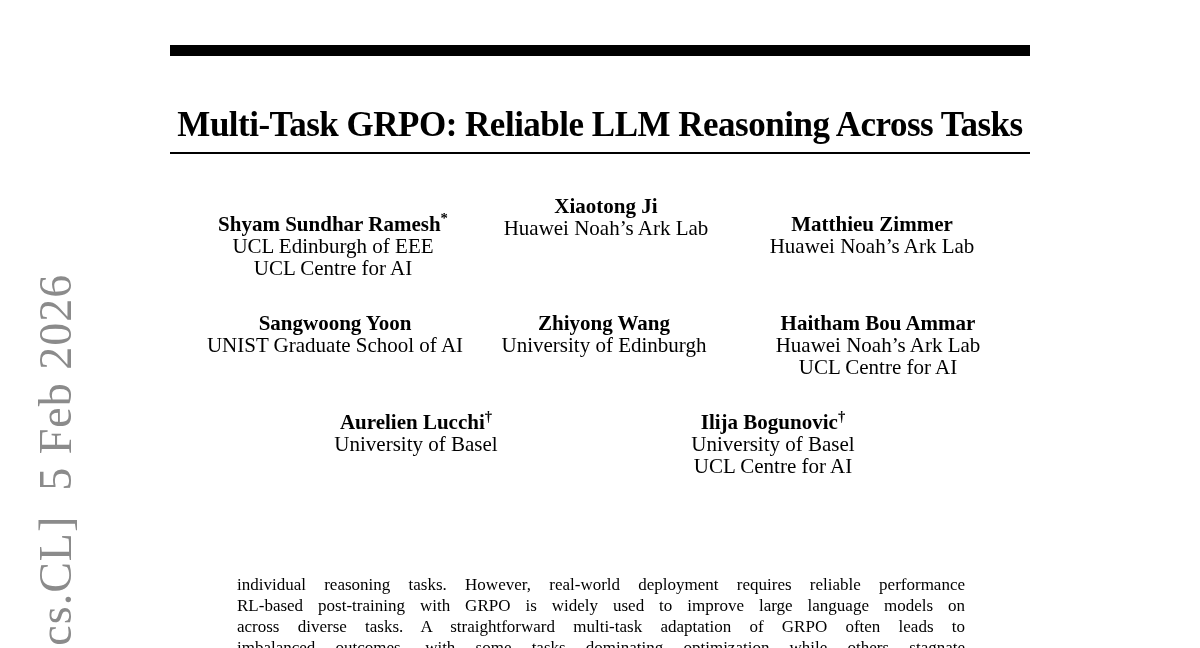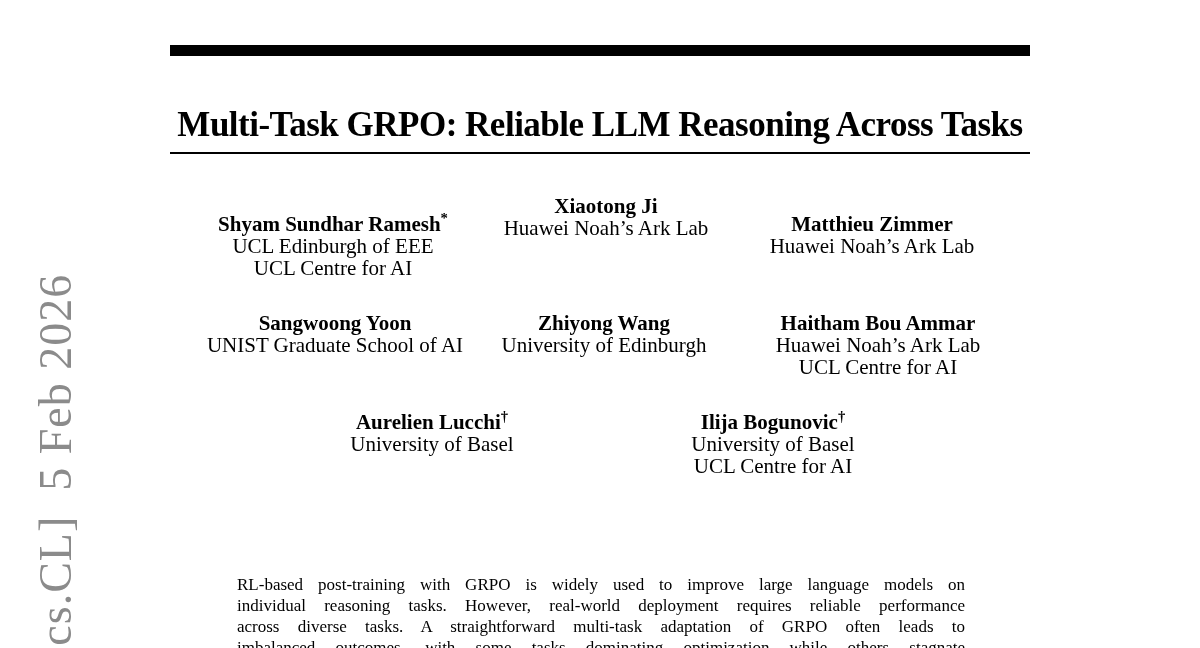--- a/index.html
+++ b/index.html
@@ -117,32 +117,32 @@
     <div class="author-name"><span>Zhiyong Wang</span><sup></sup></div>
     <div class="author-affil">University of Edinburgh</div>
   </div>
 
   <div class="author-block" style="left:878px; top:306px;">
     <div class="author-name"><span>Haitham Bou Ammar</span><sup></sup></div>
     <div class="author-affil">Huawei Noah’s Ark Lab</div>
     <div class="author-affil">UCL Centre for AI</div>
   </div>
 
-  <div class="author-block" style="left:416px; top:405px;margin-left:16px;">
+  <div class="author-block" style="left:416px; top:405px;">
     <div class="author-name"><span>Aurelien Lucchi</span><sup>†</sup></div>
     <div class="author-affil">University of Basel</div>
   </div>
 
   <div class="author-block" style="left:773px; top:405px;">
     <div class="author-name"><span>Ilija Bogunovic</span><sup>†</sup></div>
     <div class="author-affil">University of Basel</div>
     <div class="author-affil">UCL Centre for AI</div>
   </div>
 
 
   <div class="abstract-body">
+    <div class="abstract-line">individual reasoning tasks. However, real-world deployment requires reliable performance</div>
     <div class="abstract-line">RL-based post-training with GRPO is widely used to improve large language models on</div>
-    <div class="abstract-line">individual reasoning tasks. However, real-world deployment requires reliable performance</div>
     <div class="abstract-line">across diverse tasks.  A straightforward multi-task adaptation of GRPO often leads to</div>
     <div class="abstract-line">imbalanced outcomes, with some tasks dominating optimization while others stagnate</div>
   </div>
 
 </div>
 
 </body></html>

